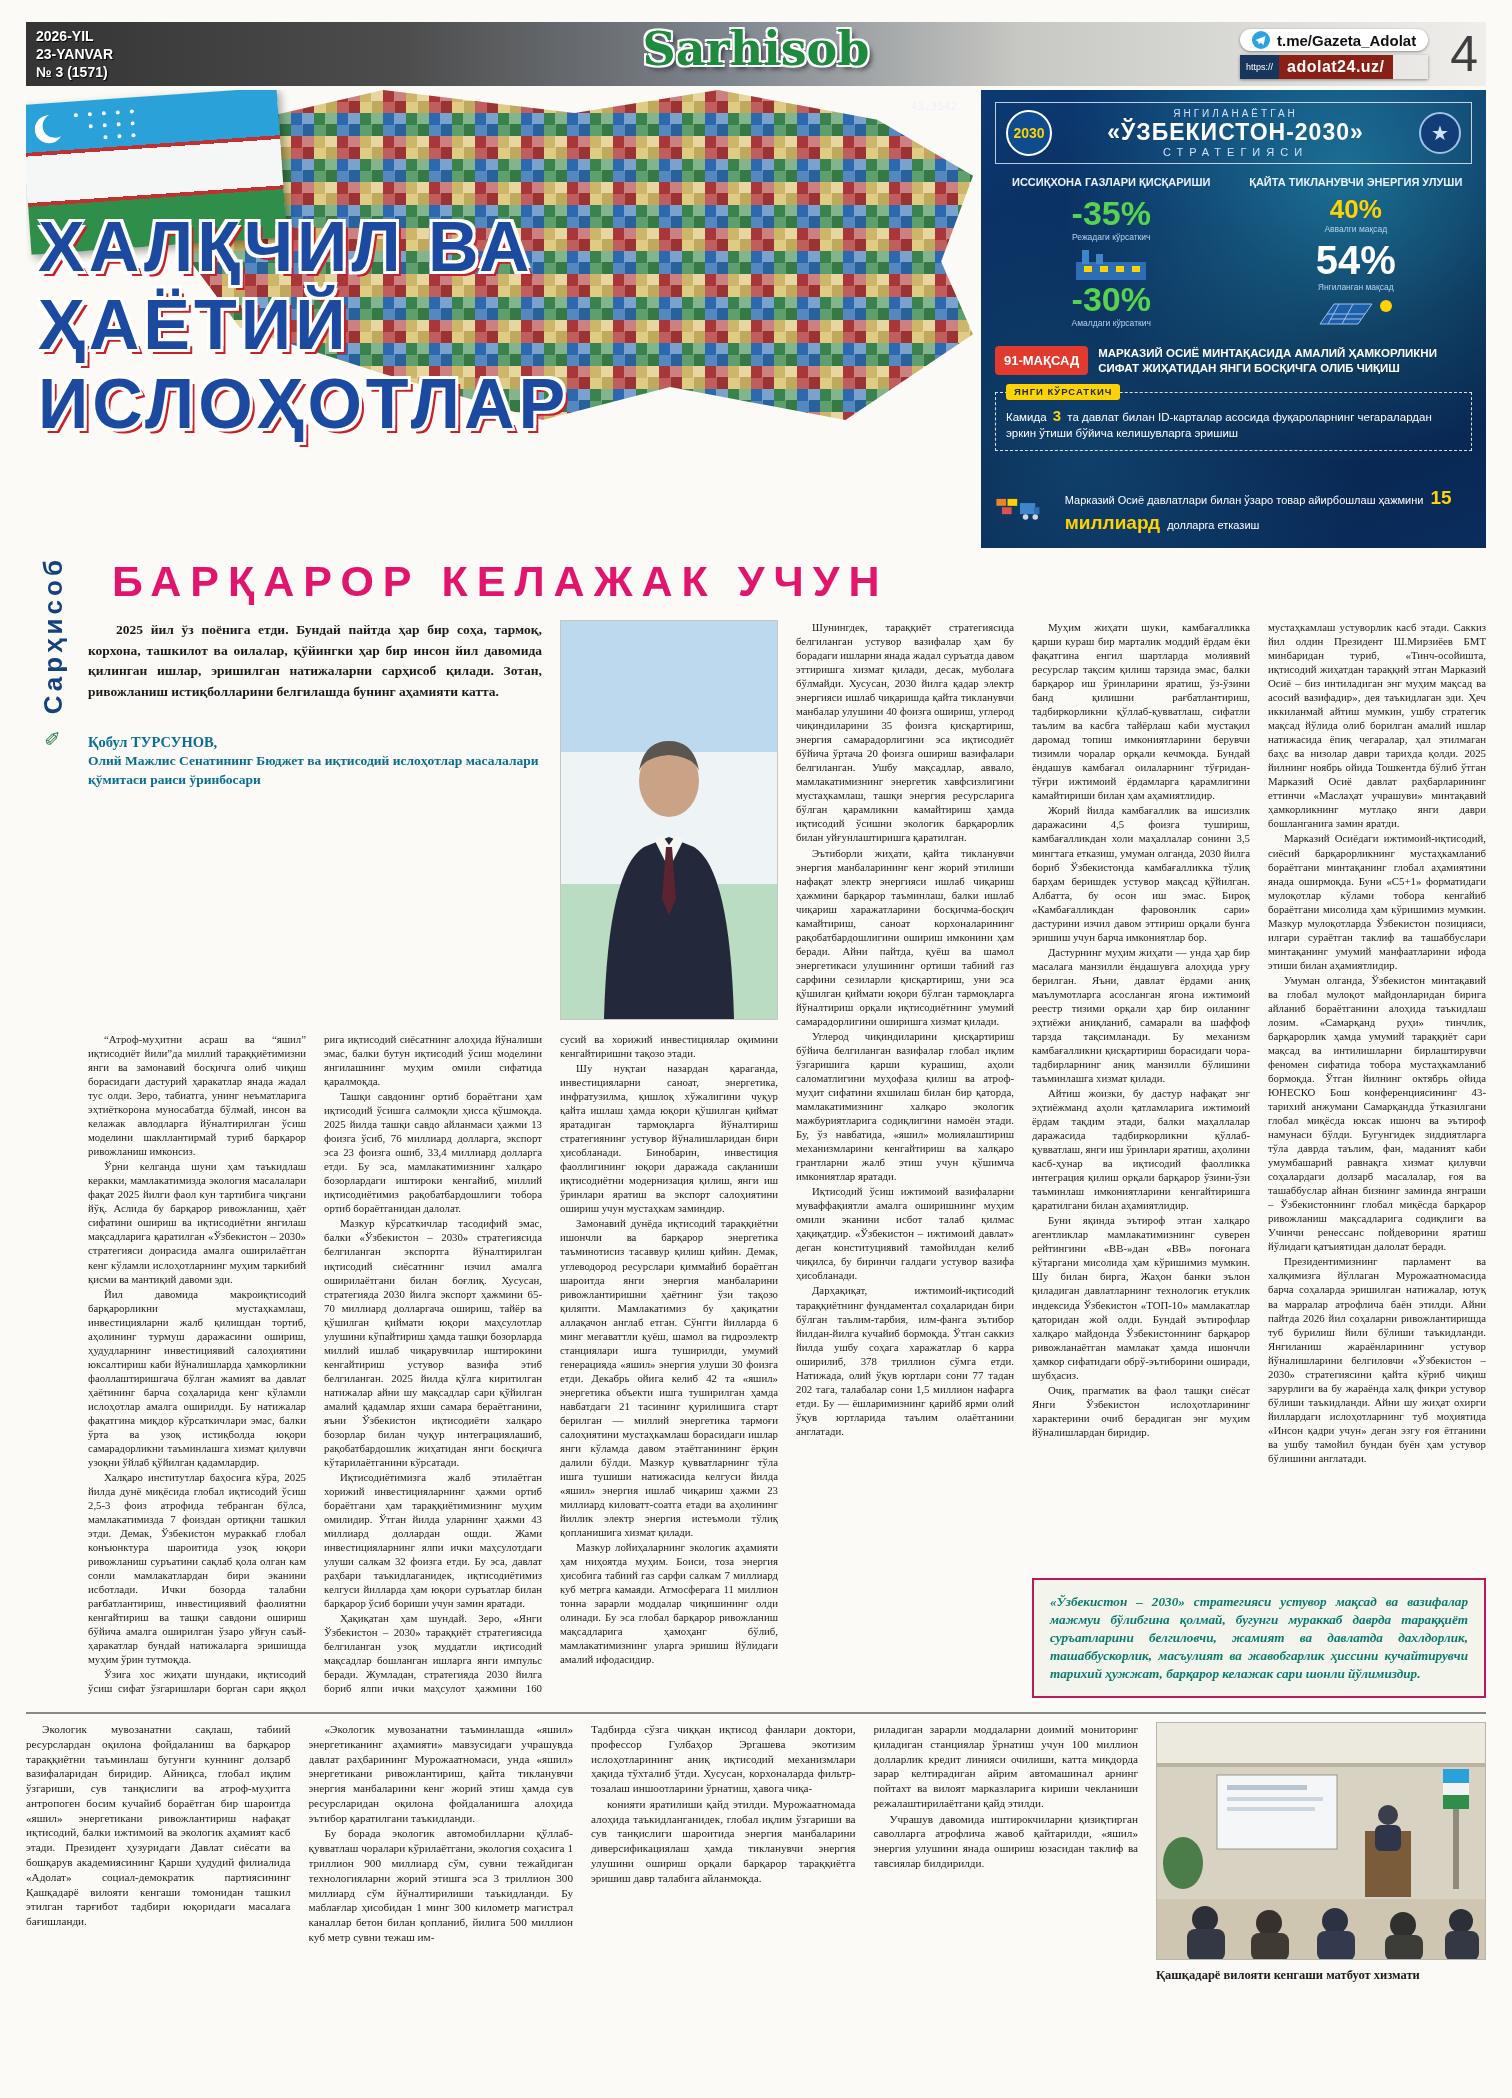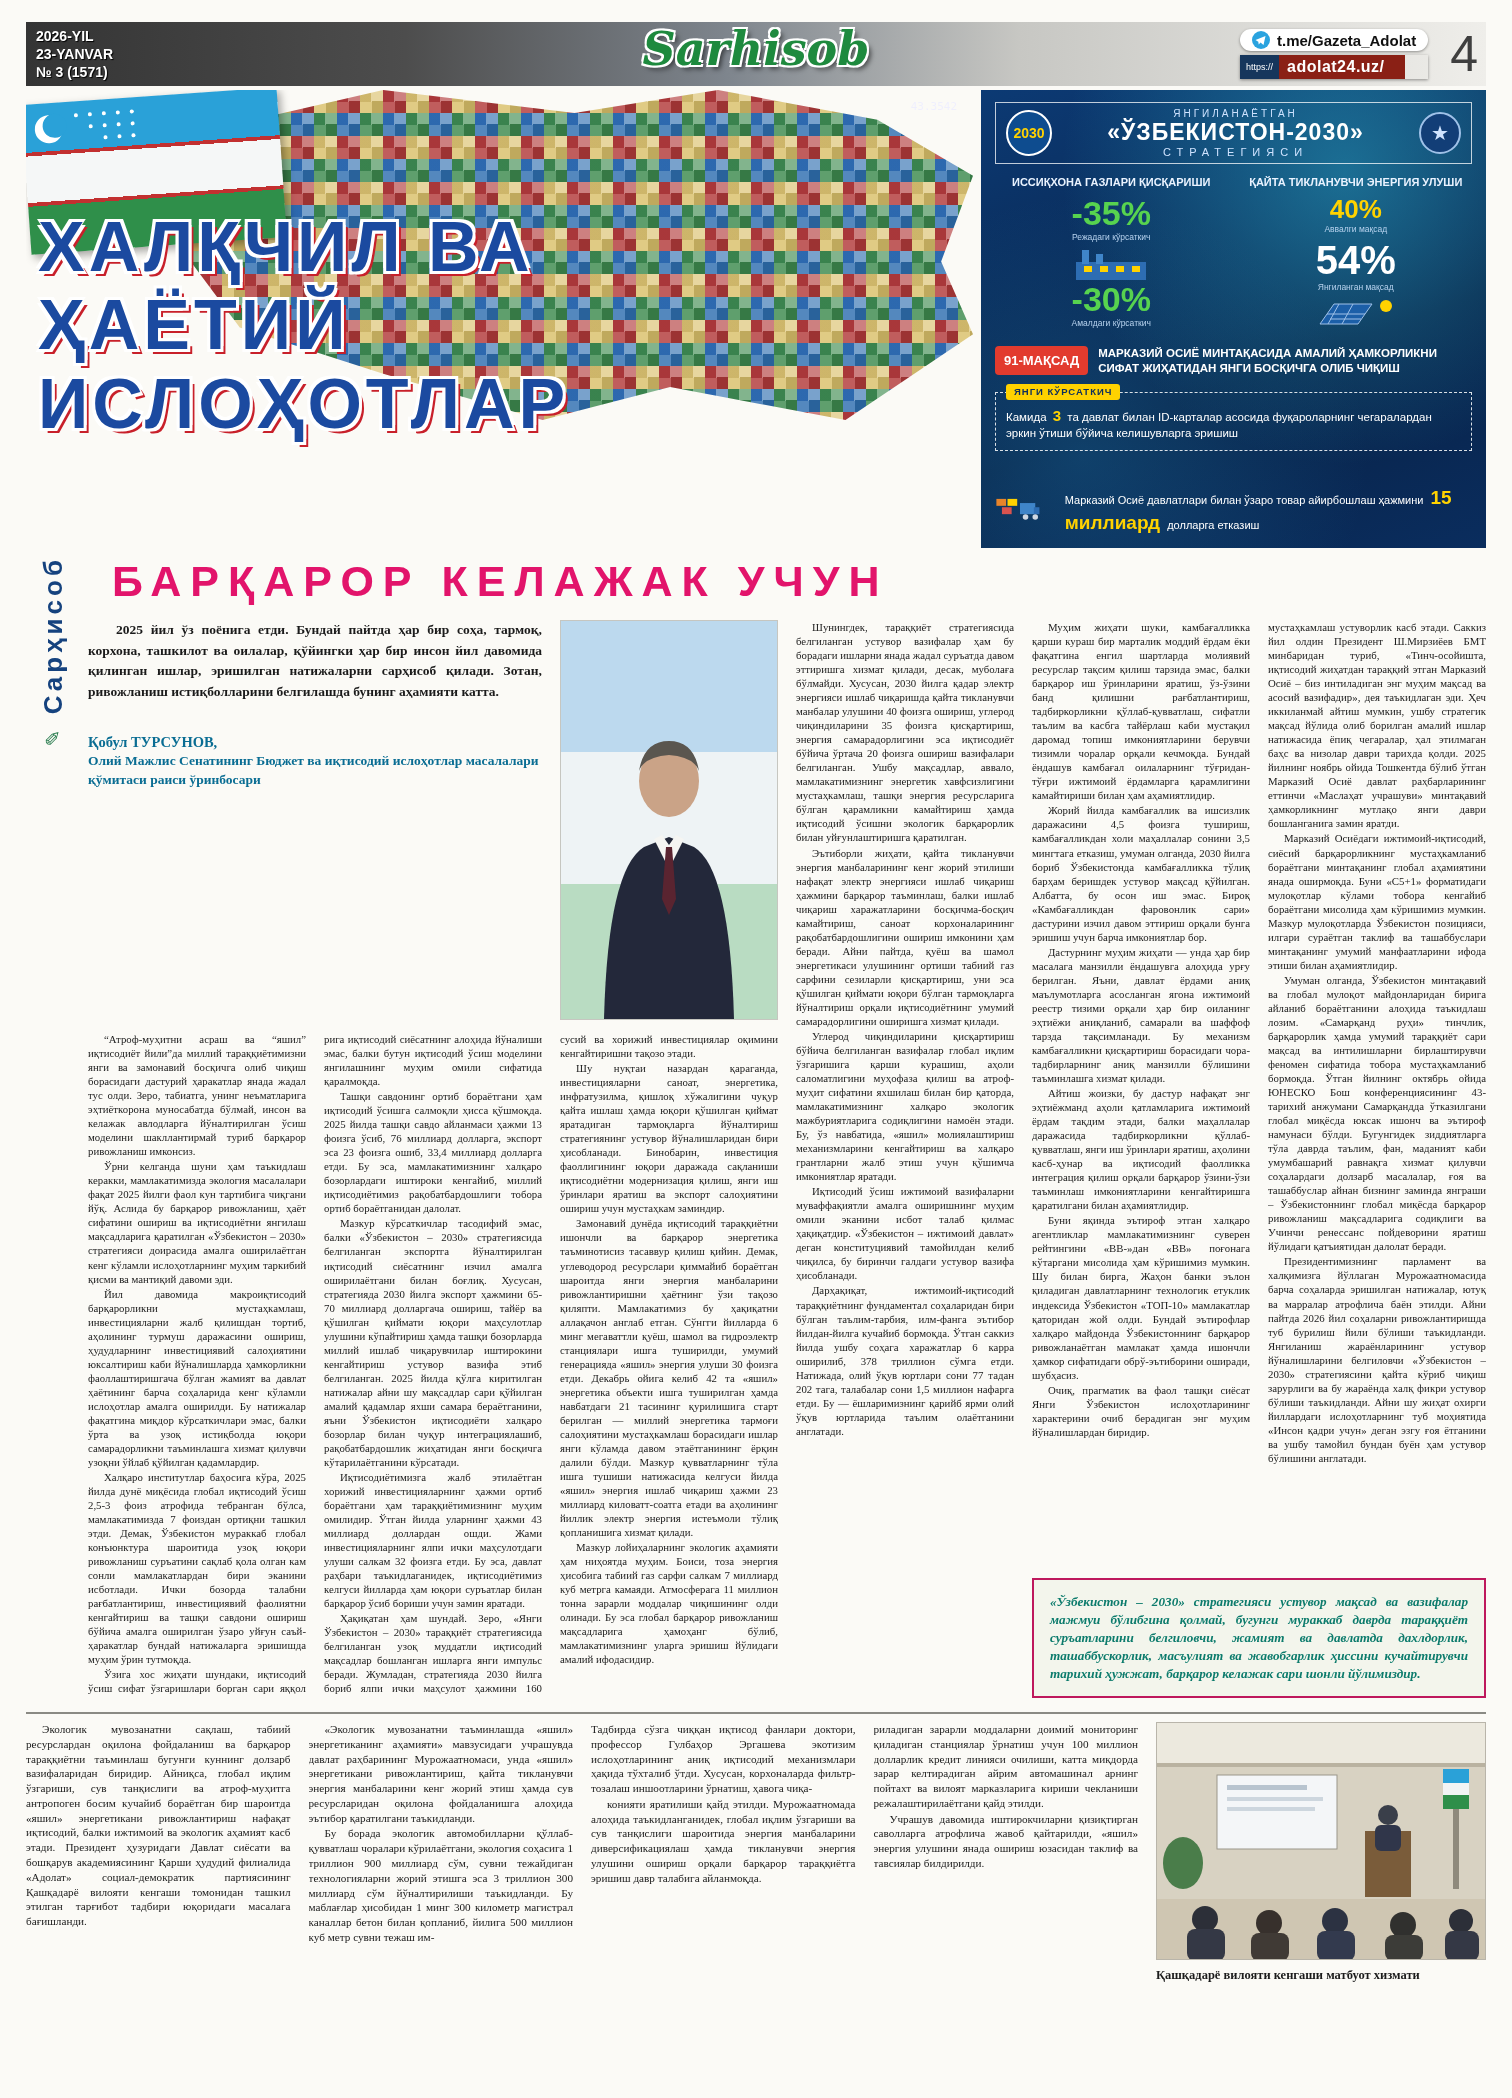--- a/index.html
+++ b/index.html
@@ -4,27 +4,27 @@
 <style>
   *{margin:0;padding:0;box-sizing:border-box}
   html,body{width:1512px;background:#dedcd6}
   body{font-family:"Liberation Serif",serif;color:#1b1b1b}
   .page{position:relative;width:1512px;height:2098px;background:#fbfaf6;overflow:hidden}
 
   
   .topbar{position:absolute;top:22px;left:26px;right:26px;height:64px;display:flex;align-items:center;
     background:linear-gradient(90deg,#343434 0%,#4d4d4d 26%,#7e858d 48%,#c7c7c3 68%,#efeeea 100%)}
   .issue-info{color:#fff;font-family:"Liberation Sans",sans-serif;font-weight:bold;font-size:14px;line-height:1.3;padding-left:10px;width:170px;text-shadow:1px 1px 1px #000}
-  .masthead{position:absolute;left:50%;top:0;transform:translateX(-50%);font-family:"DejaVu Serif",serif;font-style:italic;font-weight:bold;font-size:46px;color:#1e8a3e;
+  .masthead{position:absolute;left:50%;top:0;transform:translateX(-50%);font-family:"DejaVu Serif",serif;font-weight:bold;font-size:46px;color:#1e8a3e;
     text-shadow:-2px -2px 0 #fff,2px -2px 0 #fff,-2px 2px 0 #fff,2px 2px 0 #fff,4px 4px 5px rgba(0,0,0,.55)}
   .contacts{margin-left:auto;display:flex;flex-direction:column;gap:4px;padding-right:8px}
   .tg-box{display:flex;align-items:center;gap:7px;background:#fff;border-radius:14px;padding:2px 12px;font-family:"Liberation Sans",sans-serif;font-weight:bold;font-size:15px;color:#101010;box-shadow:0 1px 3px rgba(0,0,0,.4)}
   .site-box{display:flex;align-items:stretch;box-shadow:0 1px 3px rgba(0,0,0,.4)}
   .proto{background:#16365c;color:#fff;font-family:"Liberation Sans",sans-serif;font-size:9px;display:flex;align-items:center;padding:0 6px}
-  .url{background:#8a2015;color:#fff;font-family:"Liberation Sans",sans-serif;font-weight:bold;font-size:16px;padding:3px 20px 3px 8px;letter-spacing:.5px}
+  .url{background:#8a2015;color:#fff;font-family:"Liberation Sans",sans-serif;font-weight:bold;font-size:16px;padding:3px 8px 3px 8px;letter-spacing:.5px}
   .page-num{font-family:"Liberation Sans",sans-serif;font-size:50px;color:#3f3f3f;padding:0 8px 0 14px;line-height:1}
 
   
   .hero{position:absolute;top:90px;left:26px;right:26px;height:458px;display:flex;gap:8px}
   .hero-left{flex:1;position:relative;overflow:hidden}
   .collage{position:absolute;top:0;left:150px;right:0;height:330px;background-color:#8a8a8a;
     background-image:
       repeating-conic-gradient(#b23a3a 0 25%, #2f6fb0 0 50%, #3d8a4e 0 75%, #d9c06a 0 100%),
       repeating-conic-gradient(rgba(255,255,255,.30) 0 25%, rgba(0,0,0,.22) 0 50%, rgba(255,255,255,.10) 0 75%, rgba(20,20,60,.18) 0 100%);
     background-size:46px 46px,23px 23px;background-blend-mode:overlay;

